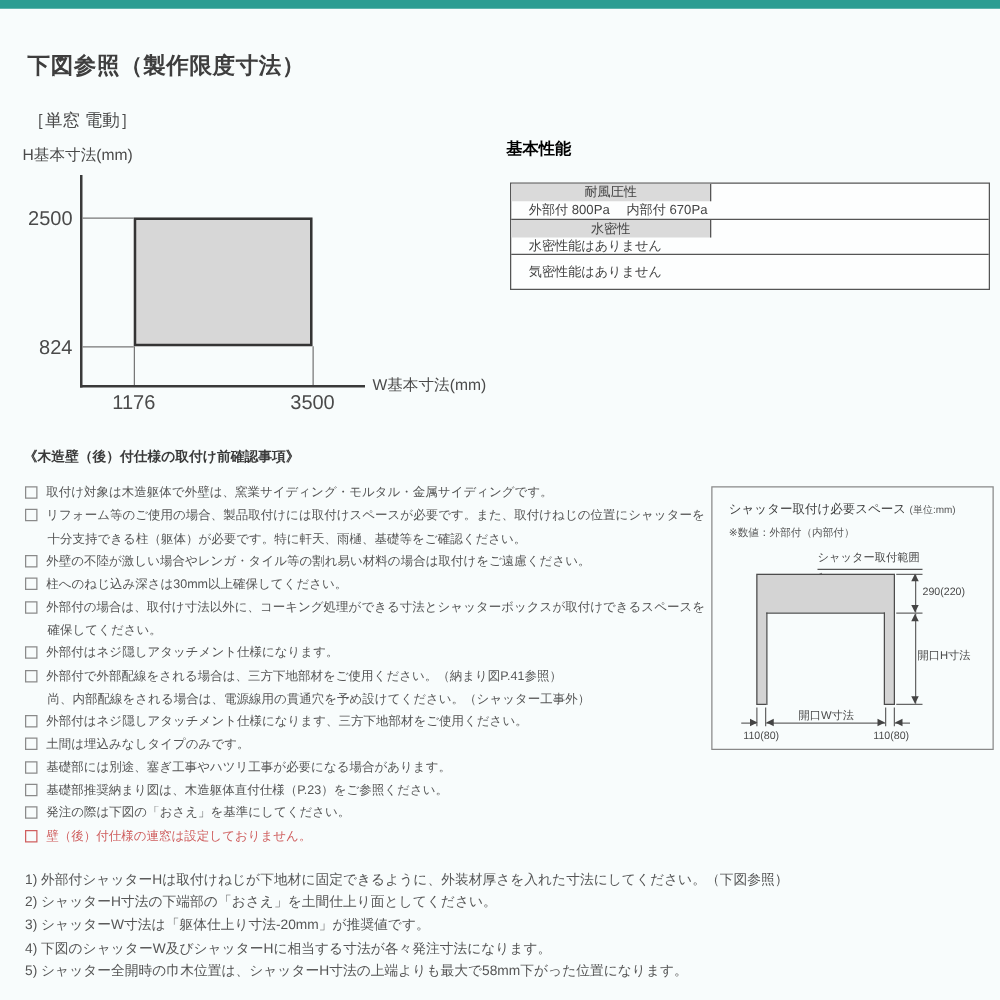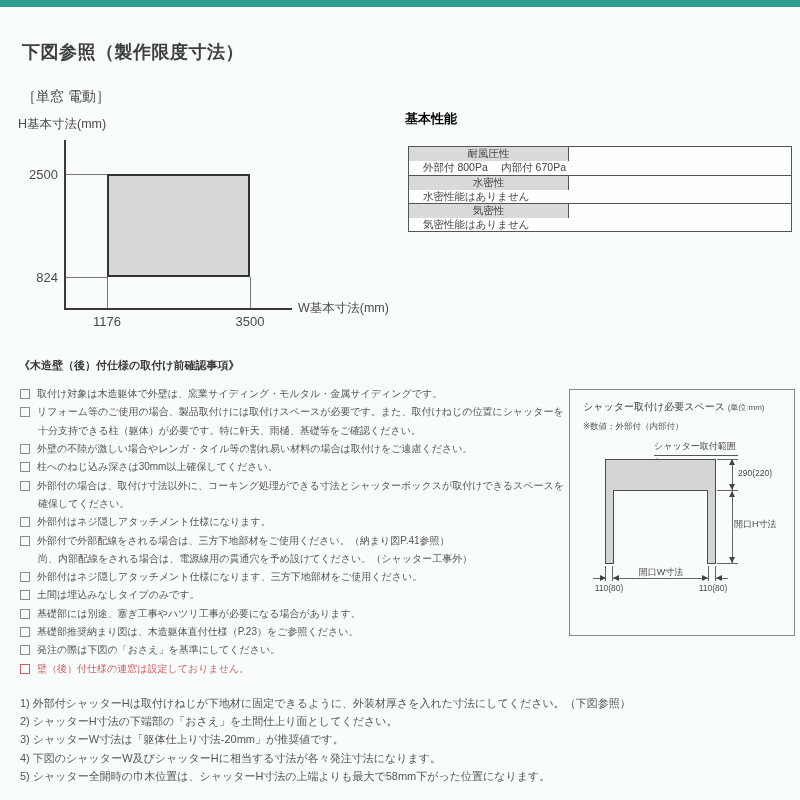--- a/index.html
+++ b/index.html
@@ -11,21 +11,21 @@
     color:#4a4a4a;
   }
   .topbar { position:absolute; left:0; top:0; width:800px; height:7px; background:#2b9d92; }
   .title { position:absolute; left:22px; top:40px; font-size:18px; font-weight:600; color:#3e3e3e; letter-spacing:.5px; }
   .subtitle { position:absolute; left:22px; top:88px; font-size:14px; color:#4a4a4a; }
 
   
   .ln  { position:absolute; background:#3a3a3a; }
   .tln { position:absolute; background:#777; }
   .axis-label { position:absolute; font-size:12.5px; color:#4a4a4a; white-space:nowrap; }
-  .tick { position:absolute; font-size:13px; color:#4a4a4a; }
+  .tick { position:absolute; font-size:16px; color:#4a4a4a; }
   .range-rect { position:absolute; left:107px; top:174px; width:143px; height:103px;
     background:#d7d7d7; border:2px solid #343434; }
 
   
   .perf-head { position:absolute; left:405px; top:110px; font-size:13px; font-weight:600; color:#000000; }
   .perf-table { position:absolute; left:408px; top:146px; width:384px; border:1px solid #555; background:#fdfefe; }
   .perf-row { display:flex; height:28px; border-top:1px solid #555;flex-direction:column; }
   .perf-row:first-child { border-top:none; }
   .perf-label { width:160px; background:#dadada; border-right:1px solid #555;
     display:flex; align-items:center; justify-content:center; font-size:10.5px; color:#444; }
@@ -38,21 +38,21 @@
   .ckbox { width:10px; height:10px; border:1px solid #8a8a8a; margin-right:7px; flex:none; background:transparent; }
   .ckl.cont { padding-left:18px; }
   .ckl.red { color:#cf5f5f; }
   .ckl.red .ckbox { border-color:#cf5f5f; }
 
   
   .notes { position:absolute; left:20px; top:694px; width:660px; font-size:11px; color:#555; }
   .note-line { height:18.3px; display:flex; align-items:center; white-space:nowrap; }
 
   
-  .panel { position:absolute; left:569px; top:389px; width:226px; height:247px; border:1px solid #888; }
+  .panel { position:absolute; left:569px; top:389px; width:226px; height:211px; border:1px solid #888; }
   .pn-title { position:absolute; left:13px; top:10px; font-size:10px; color:#3f3f3f; white-space:nowrap; }
   .pn-unit { font-size:8px; color:#555; }
   .pn-note { position:absolute; left:13px; top:31px; font-size:8.5px; color:#555; white-space:nowrap; }
   .pn-range { position:absolute; left:84px; top:50px; font-size:9px; color:#4a4a4a;
     border-bottom:1px solid #555; padding:0 2px 2px 0; white-space:nowrap; }
   .ptr-line { position:absolute; left:73px; top:75px; width:16px; height:1px; background:#555;
     transform:rotate(-25deg); transform-origin:0 50%; }
   .ptr-head { position:absolute; left:68px; top:72px; width:0; height:0;
     border-top:3px solid transparent; border-bottom:3px solid transparent; border-right:6px solid #555;
     transform:rotate(30deg); }
@@ -101,21 +101,20 @@
   <div class="perf-table">
     <div class="perf-row">
       <div class="perf-label">耐風圧性</div>
       <div class="perf-value">外部付 800Pa　 内部付 670Pa</div>
     </div>
     <div class="perf-row">
       <div class="perf-label">水密性</div>
       <div class="perf-value">水密性能はありません</div>
     </div>
     <div class="perf-row">
-      <div class="perf-label">気密性</div>
       <div class="perf-value">気密性能はありません</div>
     </div>
   </div>
 
   <div class="ck-head">《木造壁（後）付仕様の取付け前確認事項》</div>
   <div class="cklist">
     <div class="ckl">
         <span class="ckbox"></span>
         <span>取付け対象は木造躯体で外壁は、窯業サイディング・モルタル・金属サイディングです。</span>
       </div>

